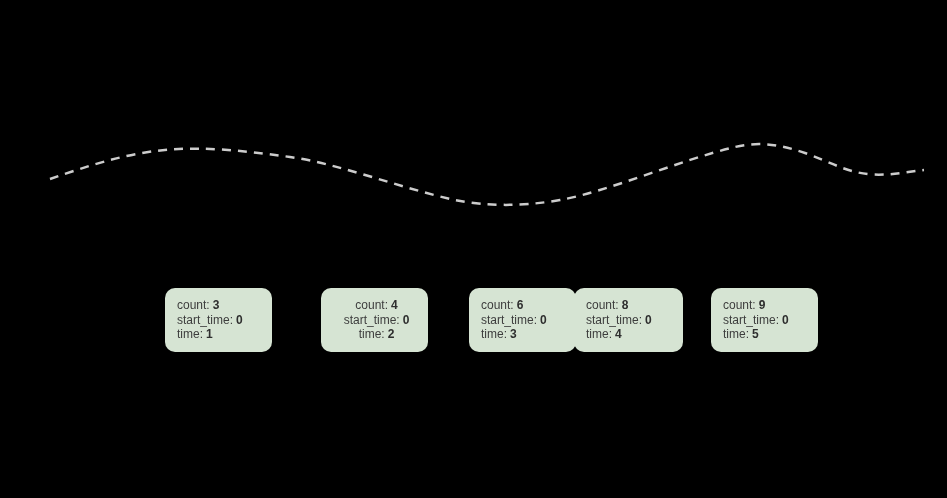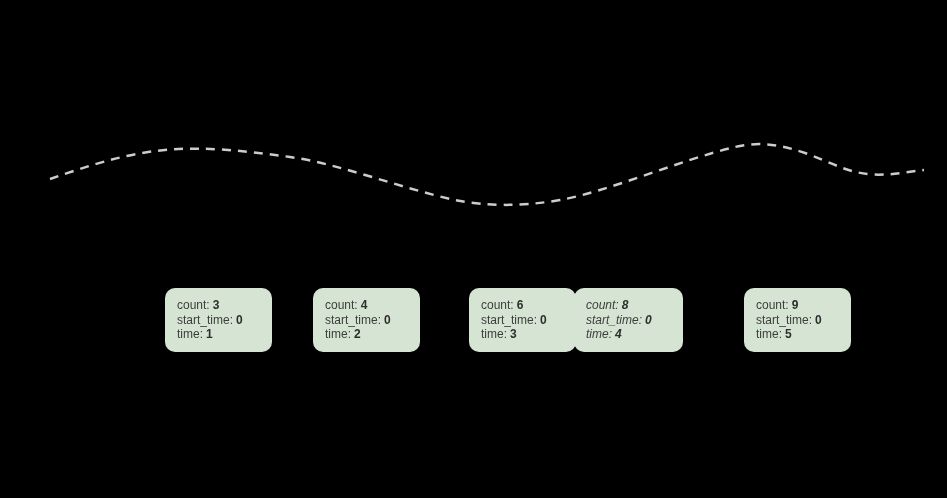--- a/index.html
+++ b/index.html
@@ -39,24 +39,24 @@
     height: 64px;
     background: #d6e4d3;
     border-radius: 10px;
     box-sizing: border-box;
     padding: 10px 8px 0 12px;
     color: #3d3d3d;
     font-size: 12px;
     line-height: 14.5px;
   }
   .node.n0 { left: 165px; }
-  .node.n1 { left: 313px; }
+  .node.n1 { left: 321px; text-align: center; }
   .node.n2 { left: 469px; }
-  .node.n3 { left: 574px; width: 109px; font-style: italic; }
-  .node.n4 { left: 744px; }
+  .node.n3 { left: 574px; width: 109px; }
+  .node.n4 { left: 711px; }
   .row { white-space: nowrap; }
   .lbl { font-weight: 400; }
   .val { font-weight: 700; margin-left: 3px; color: #2e2e2e; }
 </style>
 </head>
 <body>
 
 <div class="stage">
 
   <svg class="curve-svg" viewBox="0 0 947 498" aria-hidden="true">

